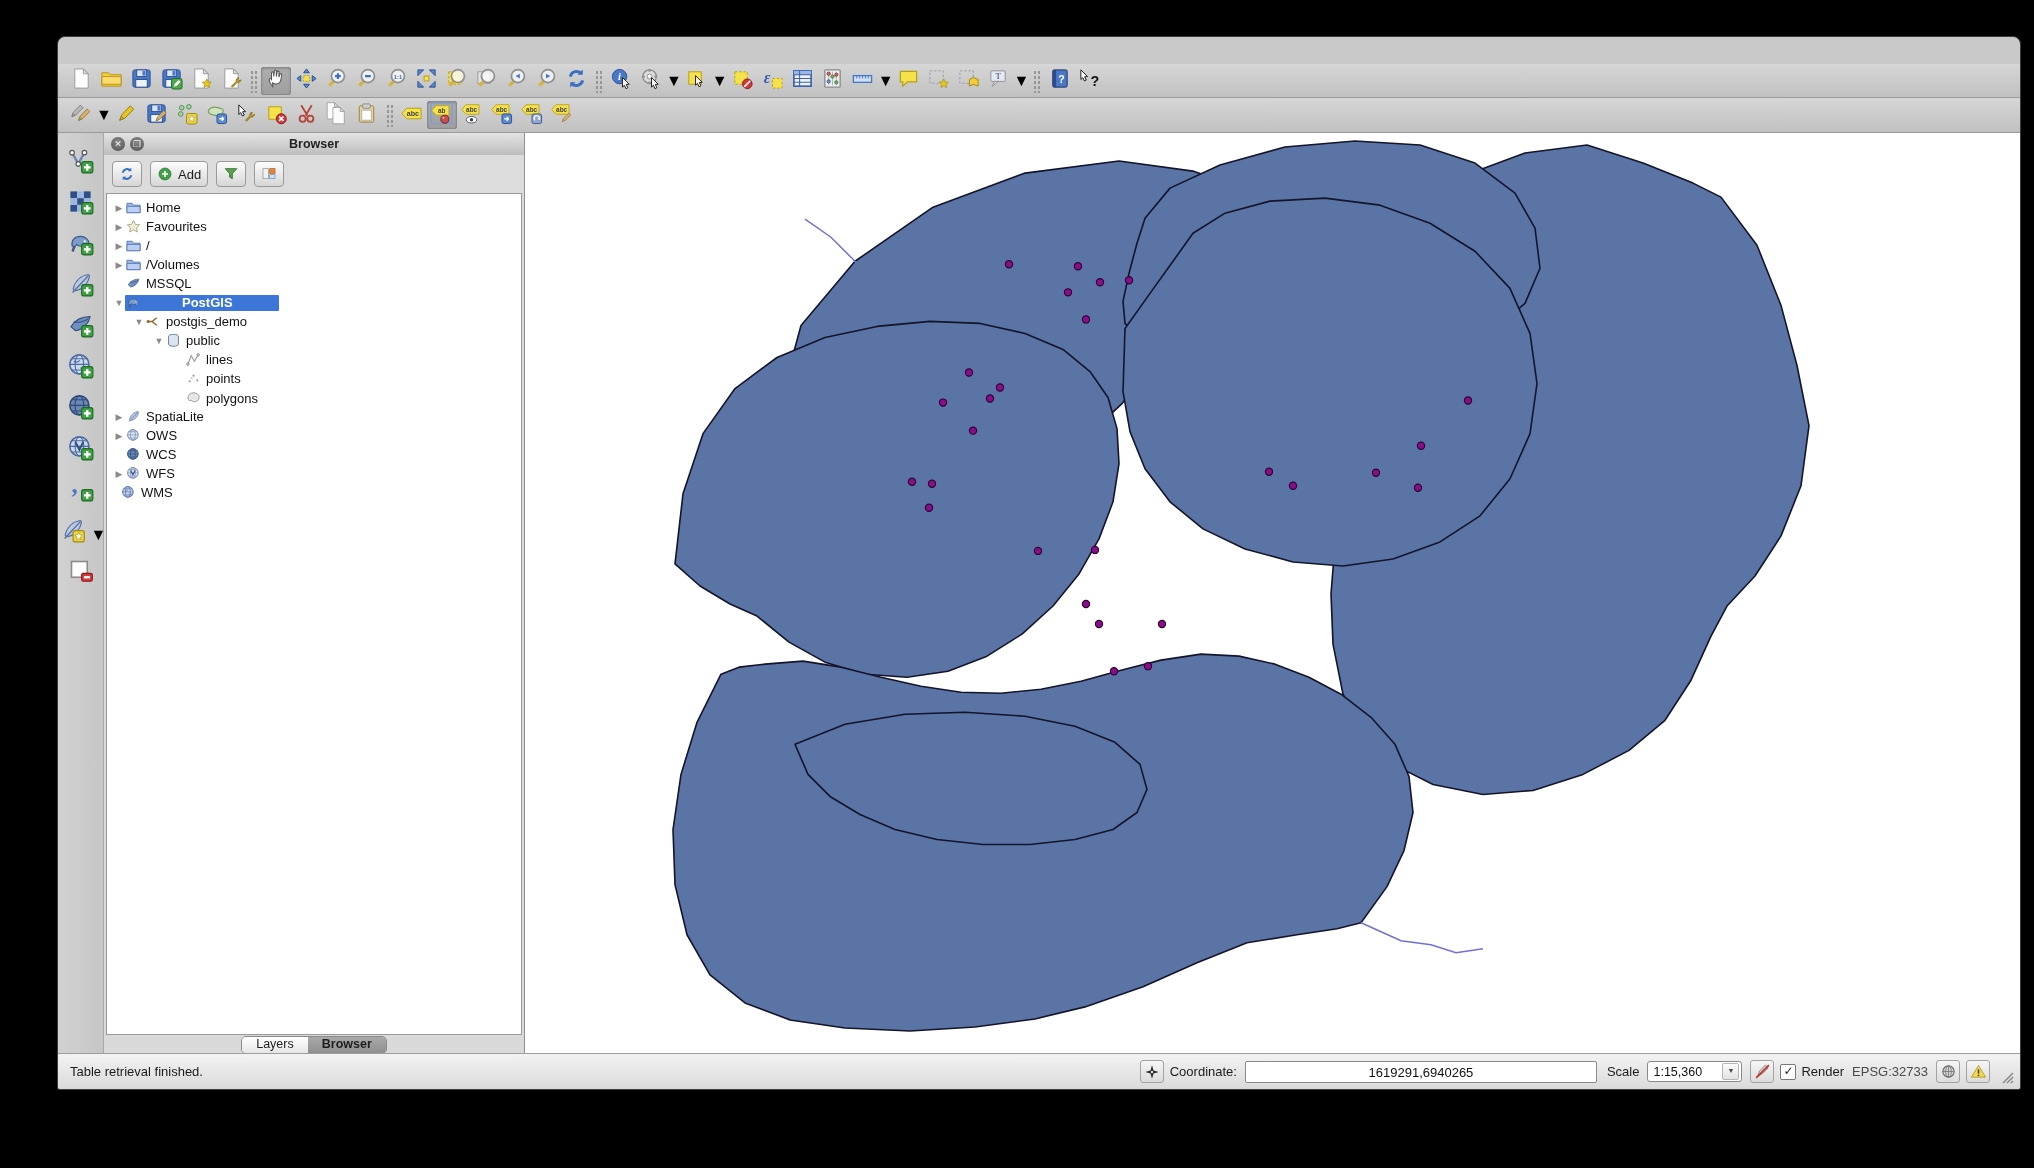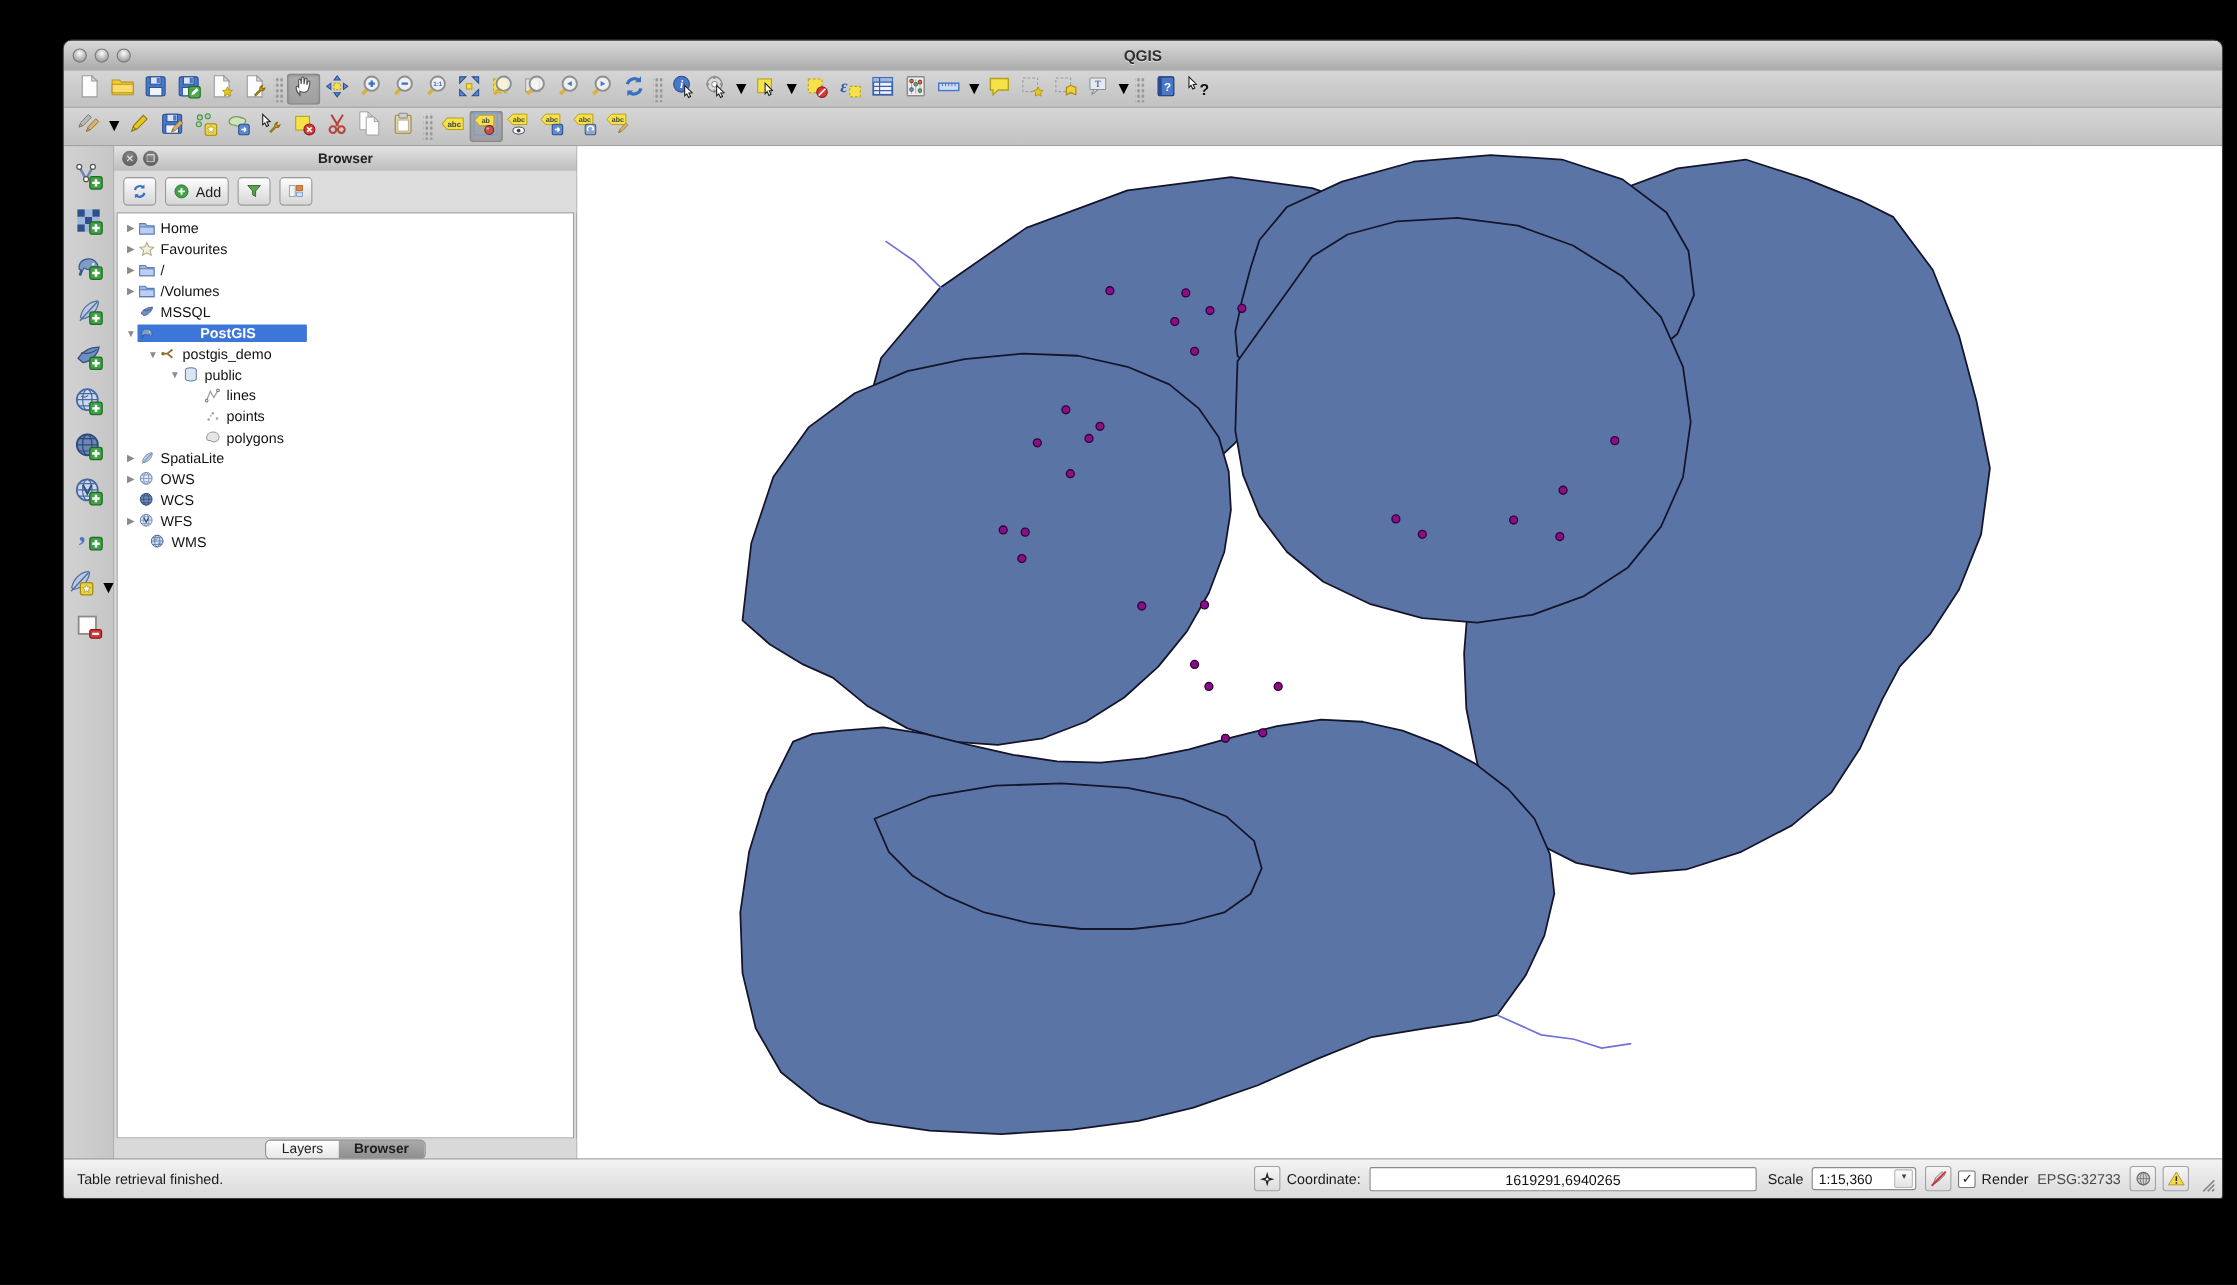--- a/index.html
+++ b/index.html
@@ -71,26 +71,20 @@
     background:linear-gradient(#fdfdfd,#e2e2e2);font-size:7px;text-align:center;line-height:14px;color:#444;}
   .chk{width:14px;height:14px;border:1px solid #777;border-radius:2px;background:#fff;margin-right:5px;
     font-size:12px;font-weight:bold;color:#222;line-height:13px;text-align:center;flex:none;}
   .epsg{color:#4a4a4a;margin:0 8px;flex:none;}
   .grip{width:16px;height:16px;margin:8px 6px 0 2px;flex:none;}
 </style>
 </head>
 <body>
 
 <div id="window">
-  <div class="titlebar">
-    <span class="light" style="left:8px"></span>
-    <span class="light" style="left:28px"></span>
-    <span class="light" style="left:48px"></span>
-    <div class="title">QGIS</div>
-  </div>
 
   <div id="tbrow1" class="tbrow">
       <span class="tbwrap">
         <span class="tbtn">
           <span><svg viewBox="0 0 24 24" width="23" height="23">
               <path d="M5 2h9l5 5v15H5z" fill="#fcfcfc" stroke="#9a9a9a"></path>
               <path d="M14 2l5 5h-5z" fill="#dcdcdc" stroke="#9a9a9a"></path>
             </svg></span>
         </span>
       </span>
@@ -936,21 +930,21 @@
                   <circle cx="11" cy="11" r="8.5" fill="#dfe7f4" stroke="#6a84b0" stroke-width="1.4"></circle>
                   <ellipse cx="11" cy="11" rx="3.8" ry="8.5" fill="none" stroke="#6a84b0"></ellipse>
                   <path d="M2.5 11h17M4 6h14M4 16h14" stroke="#6a84b0" fill="none"></path>
                   <path d="M7.5 7l3.5 7 3.5-7" fill="none" stroke="#33507f" stroke-width="1.8"></path>
                 </g>
               </svg>
             </span>
             <span class="lbl">WFS</span>
           </span>
         </div>
-        <div class="trow" style="padding-left: 16px;">
+        <div class="trow" style="padding-left: 1px;">
           <span class="arr"></span>
           <span style="display: flex; align-items: center;">
             <span class="ticon">
               <svg viewBox="0 0 16 16" width="15" height="15">
                 <g transform="scale(.67)">
                   <circle cx="11" cy="11" r="8.5" fill="#cdd9ee" stroke="#4a6aa0" stroke-width="1.4"></circle>
                   <ellipse cx="11" cy="11" rx="3.8" ry="8.5" fill="none" stroke="#4a6aa0"></ellipse>
                   <path d="M2.5 11h17M4 6h14M4 16h14" stroke="#4a6aa0" fill="none"></path>
                   <path d="M6 8c2 1.5 4 1 5.5-.5M12 14c1.5 1.5 4 1.5 5.5 0" stroke="#4a6aa0" fill="none"></path>
                 </g>

